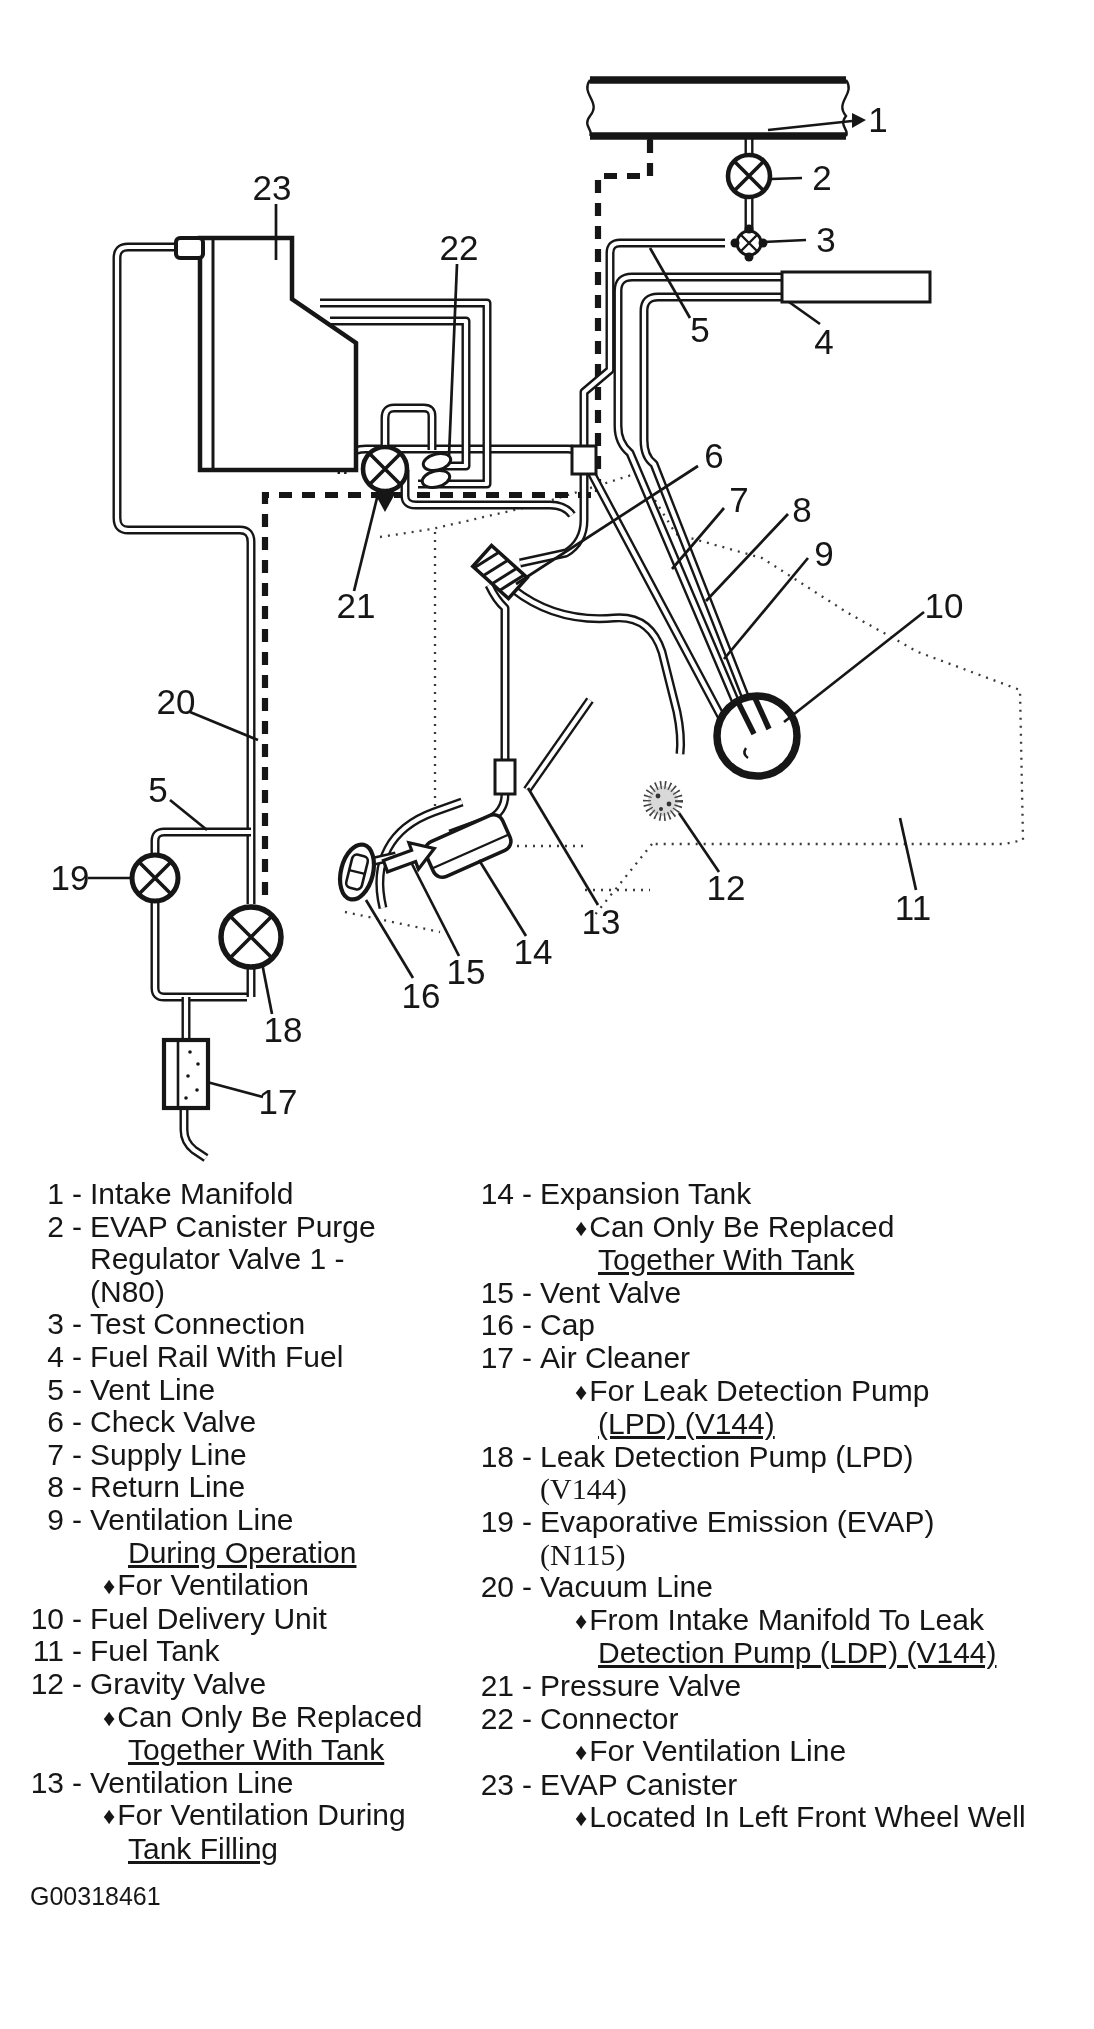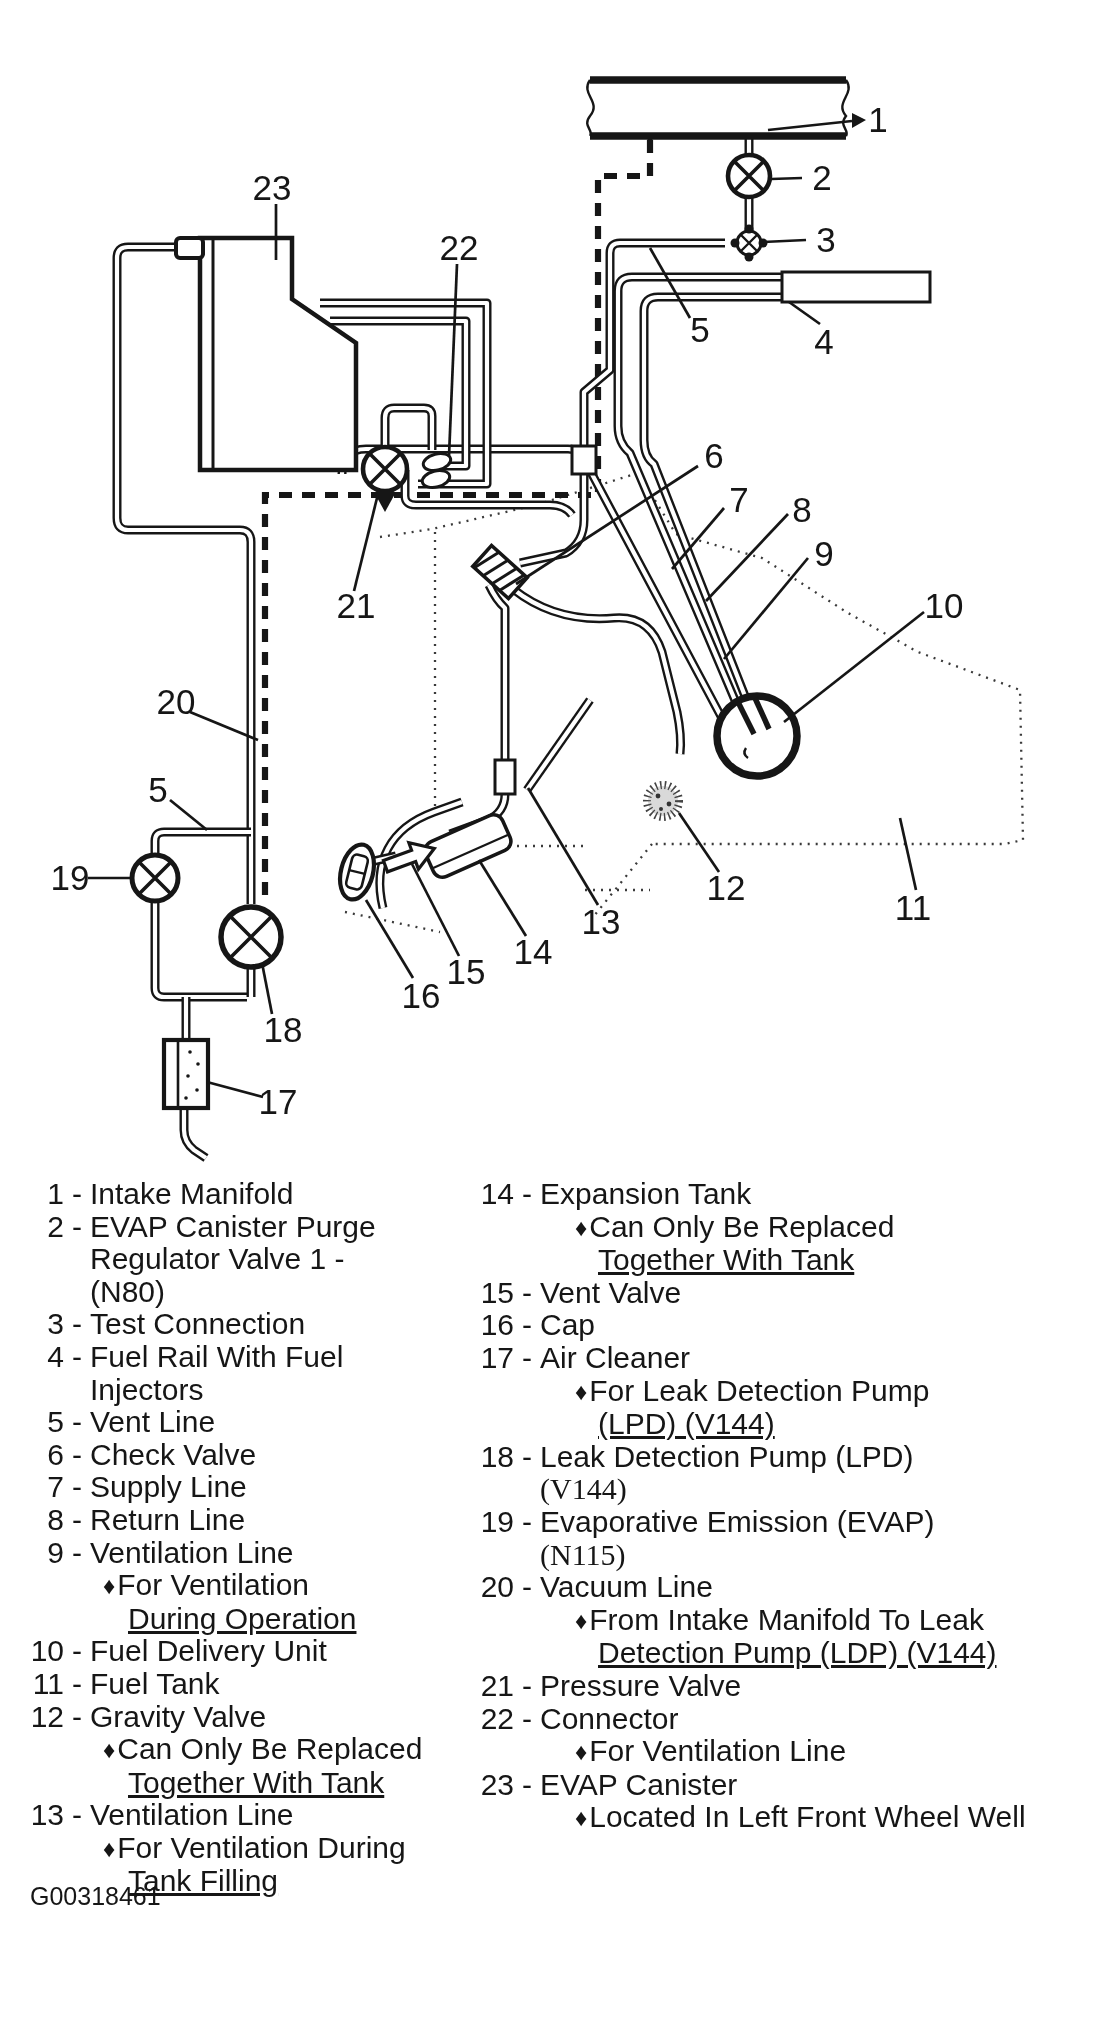--- a/index.html
+++ b/index.html
@@ -296,23 +296,20 @@
       <div class="lrow">
         <span class="lnum">3</span>
         <span class="ldash">-</span>
         <span class="ltxt">Test Connection</span>
       </div>
       <div class="lrow">
         <span class="lnum">4</span>
         <span class="ldash">-</span>
         <span class="ltxt">Fuel Rail With Fuel</span>
       </div>
-      <div class="lrow cont">
-        <span class="ltxt">Injectors</span>
-      </div>
       <div class="lrow">
         <span class="lnum">5</span>
         <span class="ldash">-</span>
         <span class="ltxt">Vent Line</span>
       </div>
       <div class="lrow">
         <span class="lnum">6</span>
         <span class="ldash">-</span>
         <span class="ltxt">Check Valve</span>
       </div>
@@ -324,25 +321,25 @@
       <div class="lrow">
         <span class="lnum">8</span>
         <span class="ldash">-</span>
         <span class="ltxt">Return Line</span>
       </div>
       <div class="lrow">
         <span class="lnum">9</span>
         <span class="ldash">-</span>
         <span class="ltxt">Ventilation Line</span>
       </div>
+      <div class="lrow bcont">
+        <span class="ltxt">During Operation</span>
+      </div>
       <div class="lrow blt">
         <span class="ltxt"><span class="diamond">♦</span>For Ventilation</span>
-      </div>
-      <div class="lrow bcont">
-        <span class="ltxt">During Operation</span>
       </div>
       <div class="lrow">
         <span class="lnum">10</span>
         <span class="ldash">-</span>
         <span class="ltxt">Fuel Delivery Unit</span>
       </div>
       <div class="lrow">
         <span class="lnum">11</span>
         <span class="ldash">-</span>
         <span class="ltxt">Fuel Tank</span>

